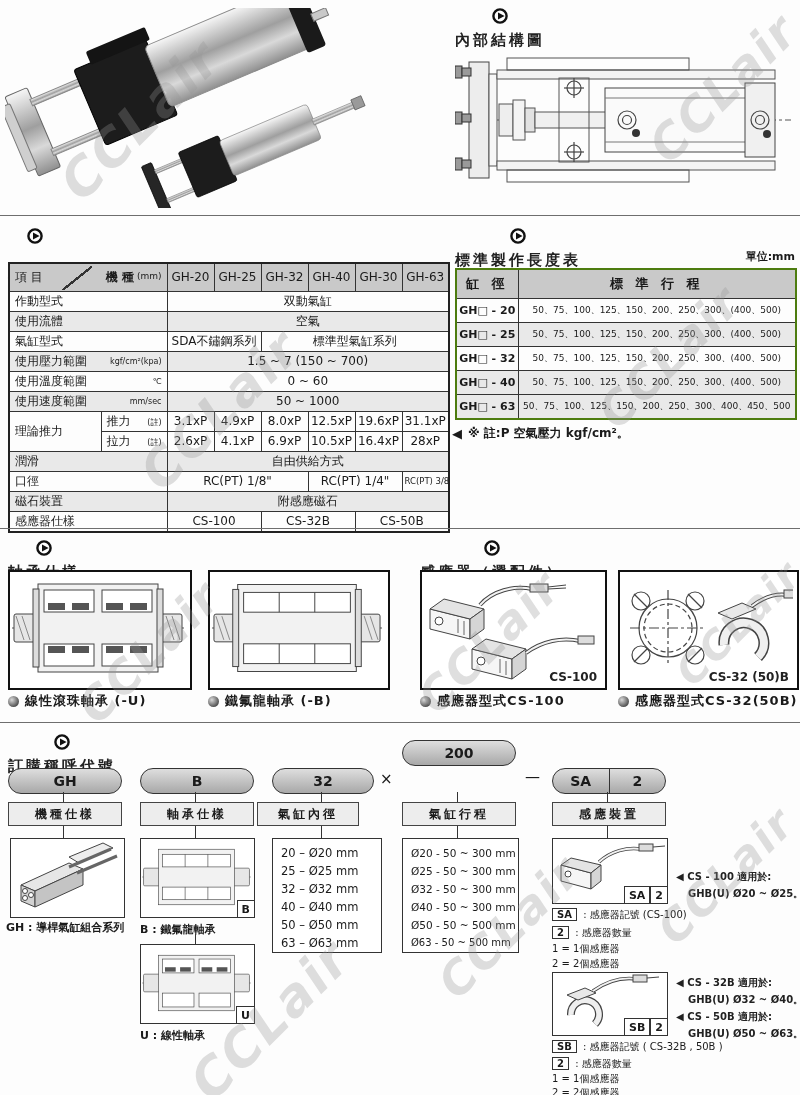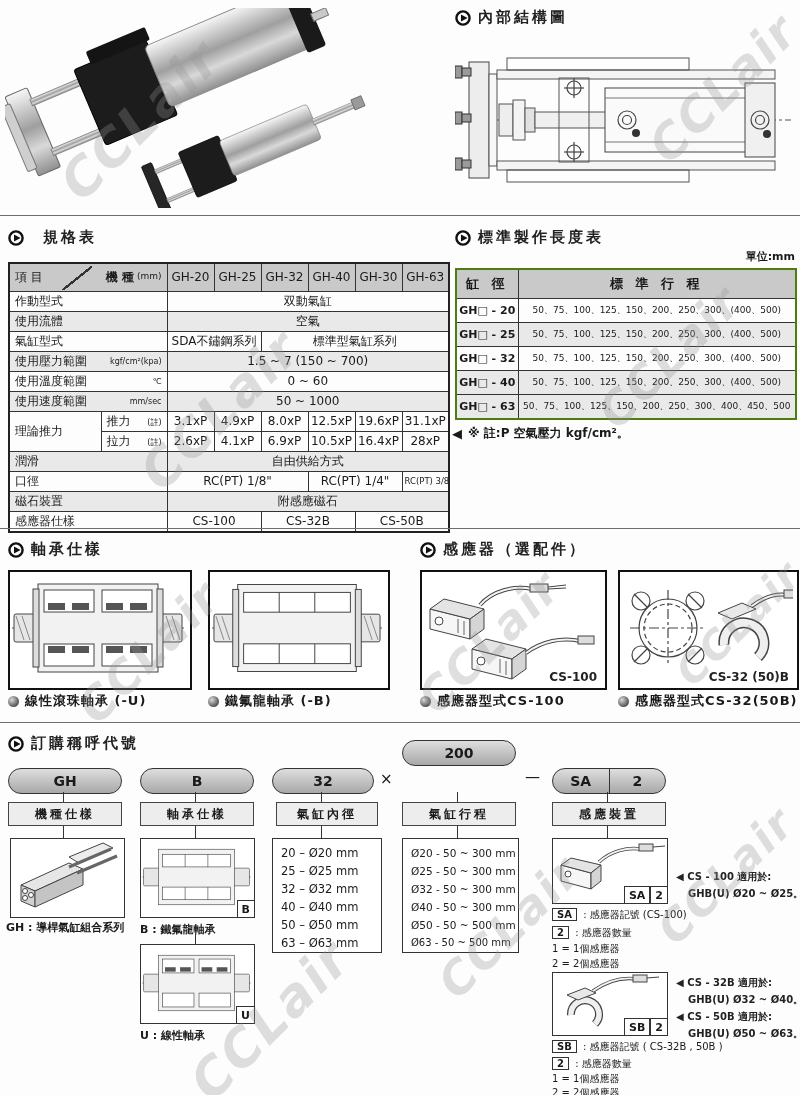--- a/index.html
+++ b/index.html
@@ -1,21 +1,21 @@
 <!DOCTYPE html>
 <html><head>
 <meta charset="utf-8">
 <style>
   html,body{margin:0;padding:0;background:#ffffff;}
   #page{position:relative;width:800px;height:1095px;background:#fdfdfd;overflow:hidden;
         font-family:"DejaVu Sans","Liberation Sans",sans-serif;color:#1a1a1a;}
   .abs{position:absolute;}
   .hr{position:absolute;left:0;width:800px;border-top:1.5px solid #6e6e6e;}
   .sec-title{position:absolute;display:flex;align-items:center;gap:7px;
-             font-size:15px;font-weight:bold;letter-spacing:3px;color:#222;}
+             font-size:15px;font-weight:bold;letter-spacing:3px;color:#222;flex-direction:column;}
   .sec-title svg{flex:0 0 auto;}
   .wm{position:absolute;font-weight:bold;font-style:italic;letter-spacing:2px;
       color:rgba(150,150,150,0.30);transform:rotate(-45deg);pointer-events:none;z-index:50;}
   
   table{border-collapse:collapse;}
   #spec-table{position:absolute;left:8px;top:262px;width:440px;table-layout:fixed;
               border:2px solid #222;font-size:12px;}
   #spec-table td,#spec-table th{border:1px solid #333;padding:0 2px;height:19px;
               text-align:center;font-weight:normal;overflow:hidden;white-space:nowrap;}
   #spec-table .lbl{text-align:left;padding-left:5px;}
@@ -484,21 +484,21 @@
   </div>
 
   <div class="vline" style="left:63px;top:792px;height:10px;"></div>
   <div class="vline" style="left:195px;top:792px;height:10px;"></div>
   <div class="vline" style="left:321px;top:792px;height:10px;"></div>
   <div class="vline" style="left:457px;top:792px;height:10px;"></div>
   <div class="vline" style="left:607px;top:792px;height:10px;"></div>
 
   <div class="lblbox" style="left:8px;top:802px;width:112px;font-family:Liberation Serif, serif;">機種仕樣</div>
   <div class="lblbox" style="left:140px;top:802px;width:112px;">軸承仕樣</div>
-  <div class="lblbox" style="left:276px;top:802px;width:100px;text-align:right;">氣缸內徑</div>
+  <div class="lblbox" style="left:257px;top:802px;width:100px;text-align:right;">氣缸內徑</div>
   <div class="lblbox" style="left:402px;top:802px;width:112px;">氣缸行程</div>
   <div class="lblbox" style="left:552px;top:802px;width:112px;">感應裝置</div>
 
   <div class="vline" style="left:63px;top:826px;height:12px;"></div>
   <div class="vline" style="left:195px;top:826px;height:12px;"></div>
   <div class="vline" style="left:321px;top:826px;height:12px;"></div>
   <div class="vline" style="left:457px;top:826px;height:12px;"></div>
   <div class="vline" style="left:607px;top:826px;height:12px;"></div>
 
   <div class="imgbox" style="left:10px;top:838px;width:113px;height:78px;">

